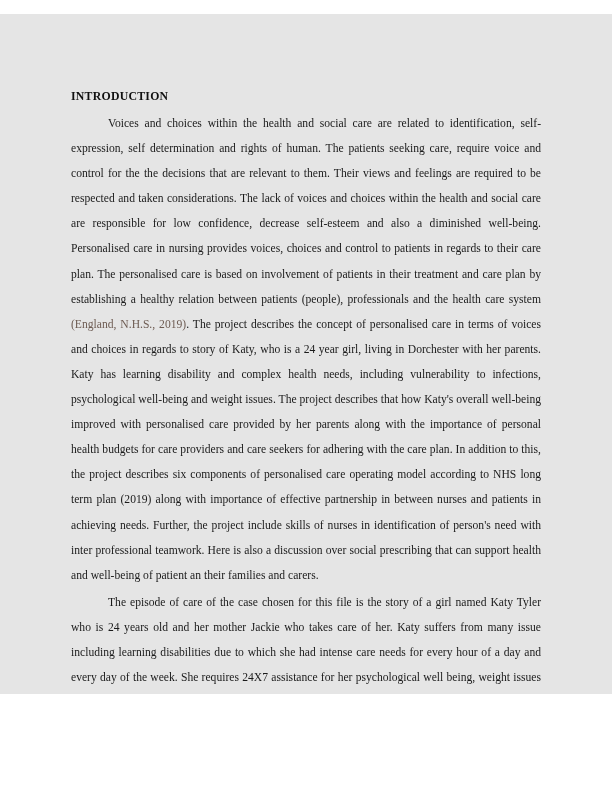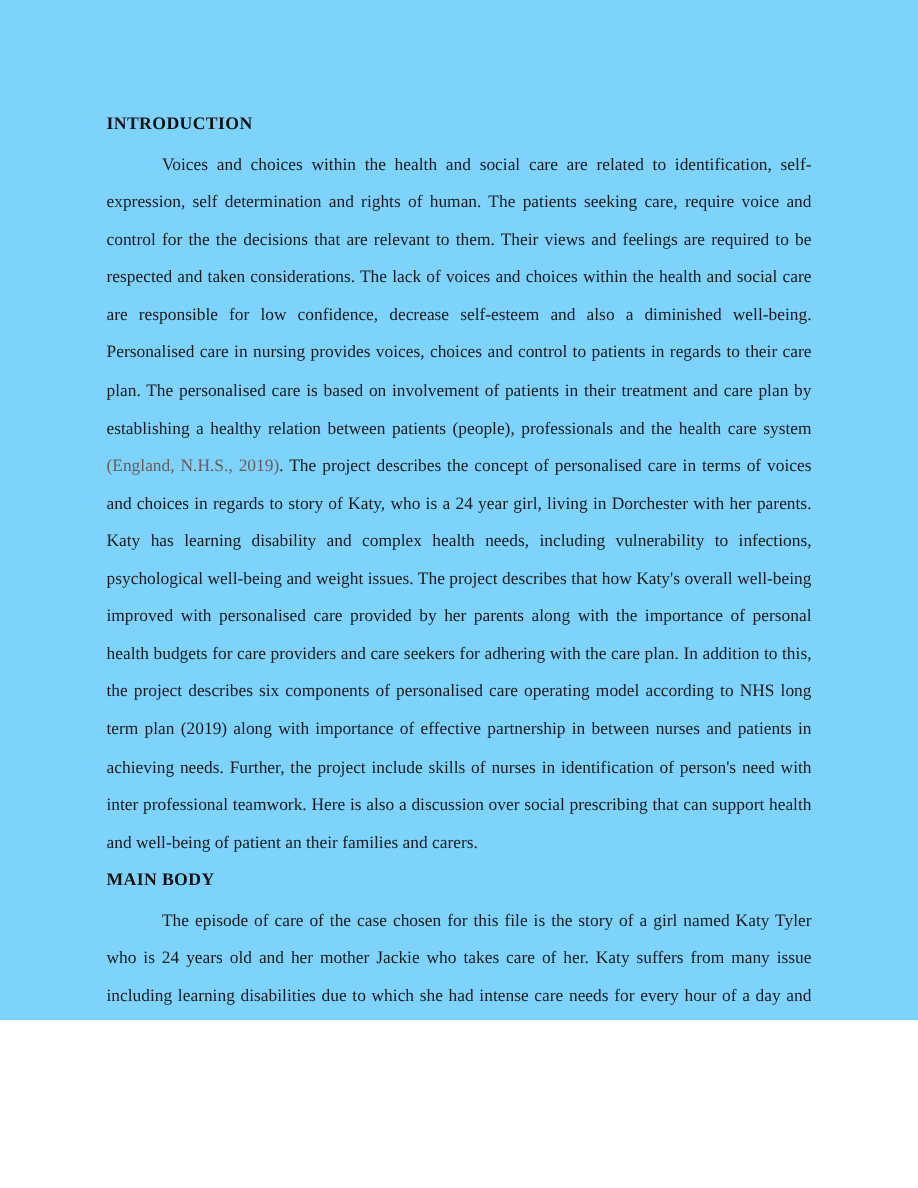--- a/index.html
+++ b/index.html
@@ -8,23 +8,24 @@
     background: #ffffff;
   }
   body {
     font-family: "Liberation Serif", "DejaVu Serif", serif;
     color: #1a1a1a;
   }
   .page {
     position: relative;
     width: 612px;
     height: 680px;
-    background: #7dd3fc;
+    background: #e5e5e5;
     overflow: hidden;
     box-sizing: border-box;
+    margin-top: 14px;
   }
   .content {
     position: absolute;
     left: 71px;
     top: 70px;
     width: 470px;
   }
   h1.heading {
     font-size: 11.8px;
     font-weight: bold;
@@ -88,21 +89,20 @@
 <body>
 
 <div class="page">
 
   <div class="content">
 
     <h1 class="heading">INTRODUCTION</h1>
 
     <p class="body-par par-intro"><span>Voices and choices within the health and social care are related to identification, self-expression, self determination and rights of human. The patients seeking care, require voice and control for the the decisions that are relevant to them. Their views and feelings are required to be respected and taken considerations. The lack of voices and choices within the health and social care are responsible for low confidence, decrease self-esteem and also a diminished well-being. Personalised care in nursing provides voices, choices and control to patients in regards to their care plan. The personalised care is based on involvement of patients in their treatment and care plan by establishing a healthy relation between patients (people), professionals and the health care system </span><span class="citation">(England, N.H.S., 2019)</span><span>. The project describes the concept of personalised care in terms of voices and choices in regards to story of Katy, who is a 24 year girl, living in Dorchester with her parents. Katy has learning disability and complex health needs, including vulnerability to infections, psychological well-being and weight issues. The project describes that how Katy's overall well-being improved with personalised care provided by her parents along with the importance of personal health budgets for care providers and care seekers for adhering with the care plan. In addition to this, the project describes six components of personalised care operating model according to NHS long term plan (2019) along with importance of effective partnership in between nurses and patients in achieving needs. Further, the project include skills of nurses in identification of person's need with inter professional teamwork. Here is also a discussion over social prescribing that can support health and well-being of patient an their families and carers.</span></p>
 
-    <h1 class="heading heading-main">MAIN BODY</h1>
 
 
     <p class="body-par par-summary">The episode of care of the case chosen for this file is the story of a girl named Katy Tyler who is 24 years old and her mother Jackie who takes care of her. Katy suffers from many issue including learning disabilities due to which she had intense care needs for every hour of a day and every day of the week. She requires 24X7 assistance for her psychological well being, weight issues and vulnerability to chest infections. As she was wheel chair ridden she also required assistance for her daily activities like bathing. Earlier her mother and father used take care of her but after a while her mother has to quit from her job due to her profound care needs.</p>
 
   </div>
 
   <div class="page-number">1</div>
 
 </div>
 

